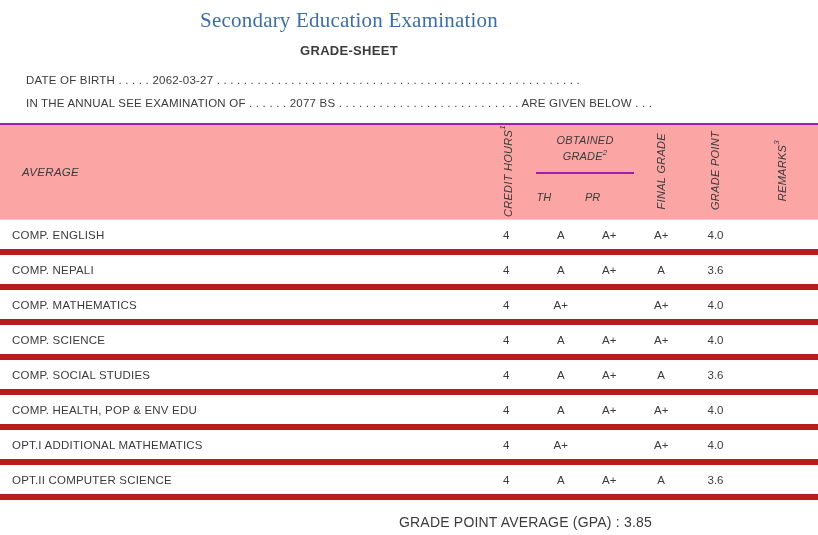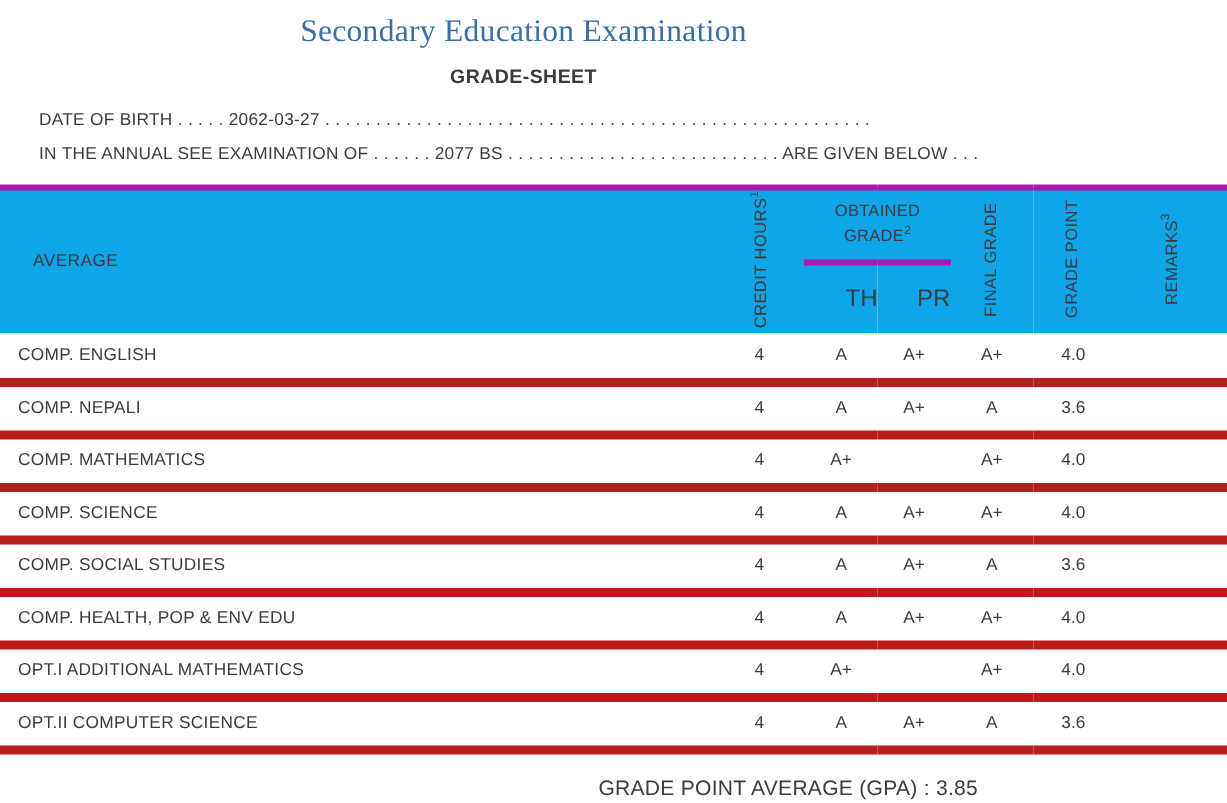--- a/index.html
+++ b/index.html
@@ -53,27 +53,28 @@
   .info-line .val {
     color: #3b3b3b;
   }
   table.grades {
     margin-top: 14px;
     width: 818px;
     border-collapse: collapse;
     font-size: 11.5px;
   }
   table.grades thead th {
-    border-top: 4px solid #a21caf;
+    border-top: 2px solid #a21caf;
     border-bottom: 1px solid #d8d8d8;
-    background: #0ea5e9;
+    background: #fca5a5;
     font-weight: normal;
     color: #3b3b3b;
     vertical-align: middle;
     padding: 0;
+    font-style: italic;
   }
   .hdr-subjects {
     text-align: left;
     padding-left: 22px !important;
     font-size: 11.5px;
     letter-spacing: 0.3px;
     width: 470px;
   }
   .vert {
     writing-mode: vertical-rl;
@@ -97,23 +98,23 @@
     vertical-align: middle;
     padding-bottom: 2px;
   }
   .obt-top .lbl {
     font-size: 11px;
     line-height: 1.25;
     letter-spacing: 0.2px;
   }
   .obt-sub {
     height: 44px;
-    text-align: right;
+    text-align: left;
     vertical-align: middle;
-    font-size: 16px;
+    font-size: 11px;
     width: 49px;
   }
   .obt-sub.left { border-right: 0; }
   table.grades tbody td {
     border-bottom: 6px solid #b91c1c;
     padding: 7px 12px;
     height: 15px;
     color: #3b3b3b;
     font-size: 11.5px;
     margin-left: 27px;

